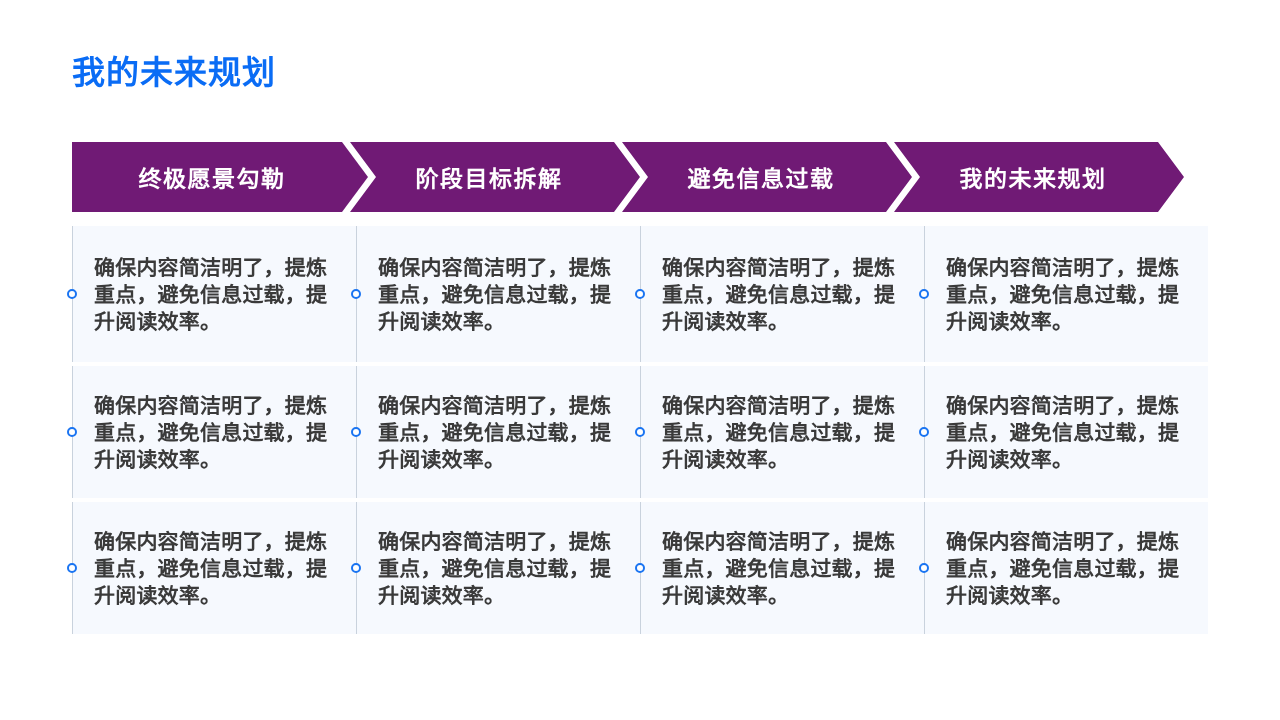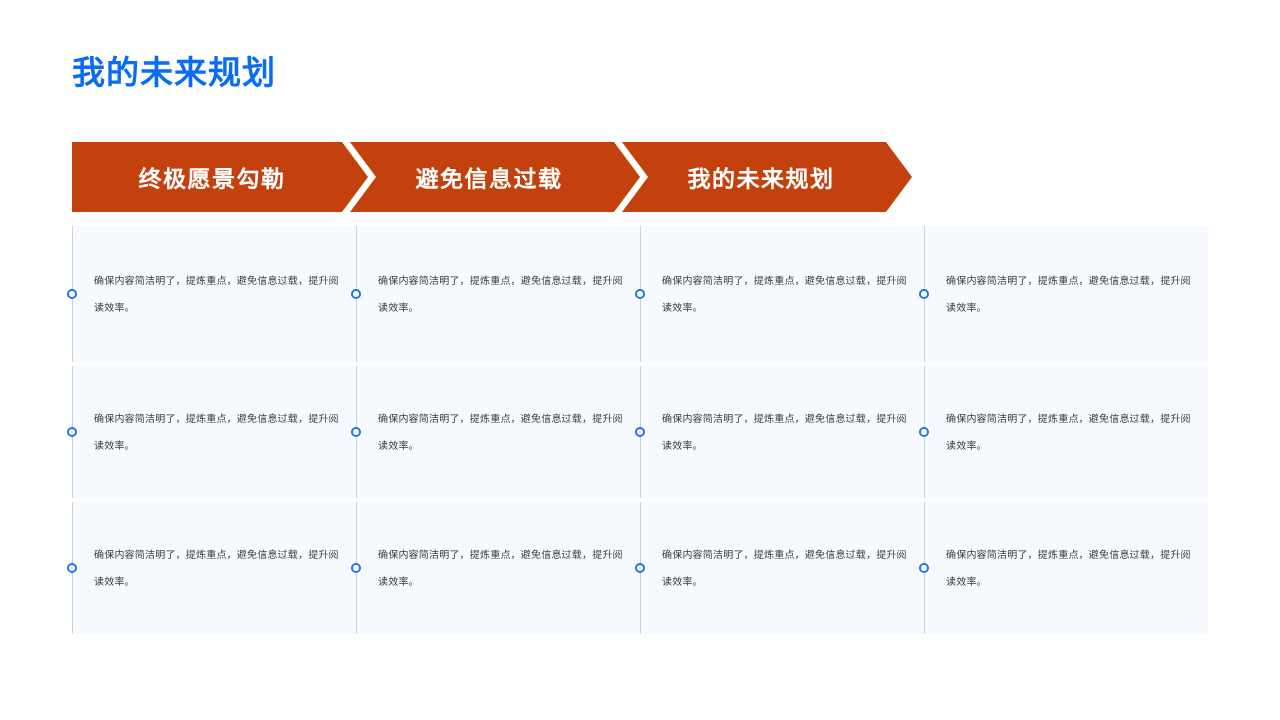--- a/index.html
+++ b/index.html
@@ -45,21 +45,21 @@
     left: 72px;
     top: 142px;
     width: 1136px;
     height: 70px;
     display: flex;
   }
 
   .chevron {
     position: relative;
     height: 70px;
-    background: #c2410c;
+    background: #701a75;
     display: flex;
     align-items: center;
     justify-content: center;
   }
 
   
   .chevron.first {
     width: 296px;
     clip-path: polygon(0 0, calc(100% - 26px) 0, 100% 50%, calc(100% - 26px) 100%, 0 100%);
   }
@@ -141,41 +141,45 @@
     transform: translateY(-50%);
     width: 10px;
     height: 10px;
     border: 2px solid #1a74f2;
     border-radius: 50%;
     background: #ffffff;
     box-sizing: border-box;
   }
 
   .cell-text {
-    font-size: 10px;
+    font-size: 21px;
     line-height: 27px;
     color: #3a3a3a;
     letter-spacing: 0.2px;
     width: 100%;
     text-align: left;
+    font-weight: bold;
   }
 </style>
 </head>
 <body>
 
 <div class="slide">
 
   <div class="page-title">我的未来规划</div>
 
   <div class="chevron-band">
 
     <div class="chevron first">
       <span class="chevron-label">终极愿景勾勒</span>
     </div>
 
+    <div class="chevron mid">
+      <span class="chevron-label">阶段目标拆解</span>
+    </div>
 
     <div class="chevron mid">
       <span class="chevron-label">避免信息过载</span>
     </div>
 
     <div class="chevron mid">
       <span class="chevron-label">我的未来规划</span>
     </div>
 
   </div>

